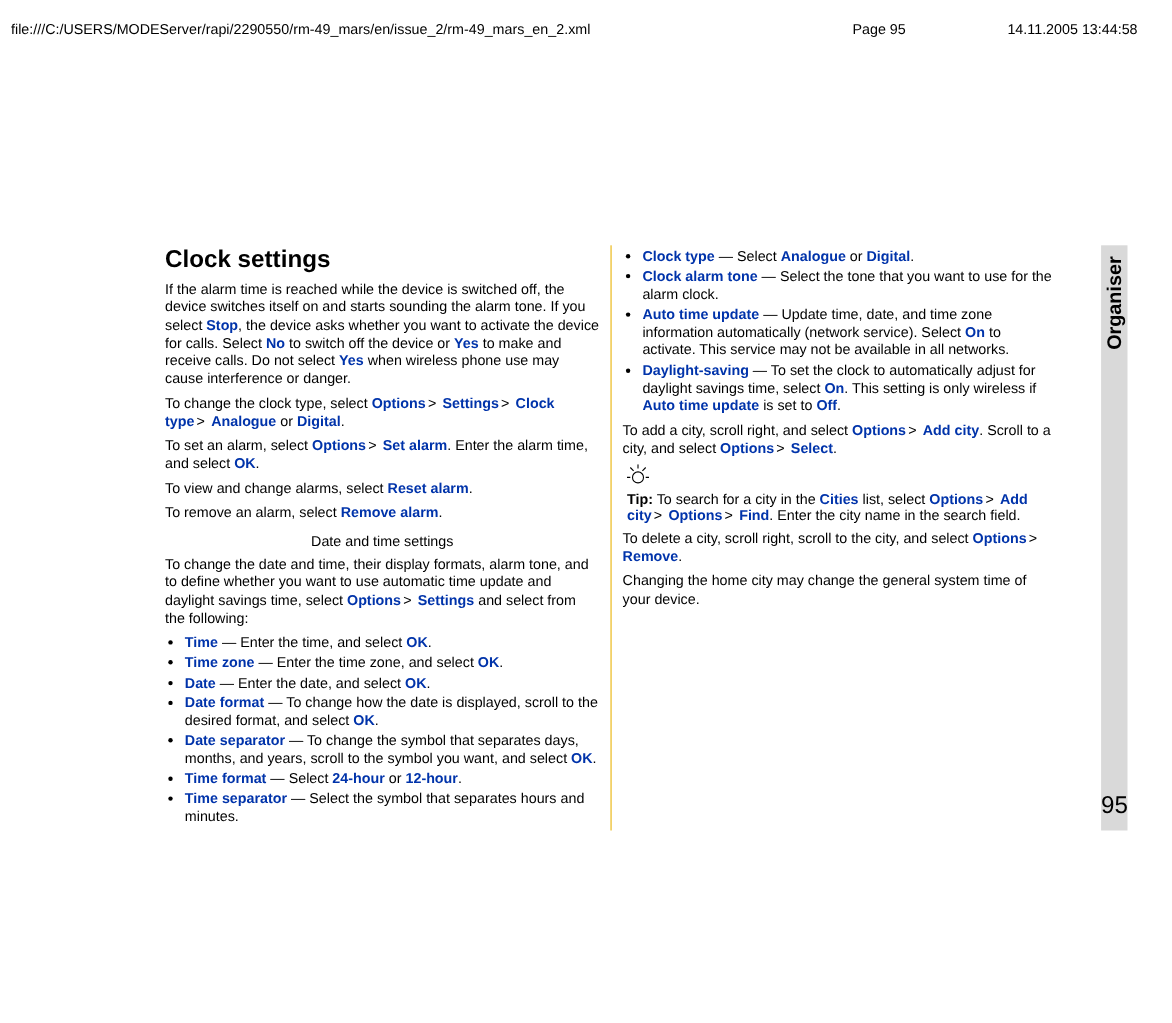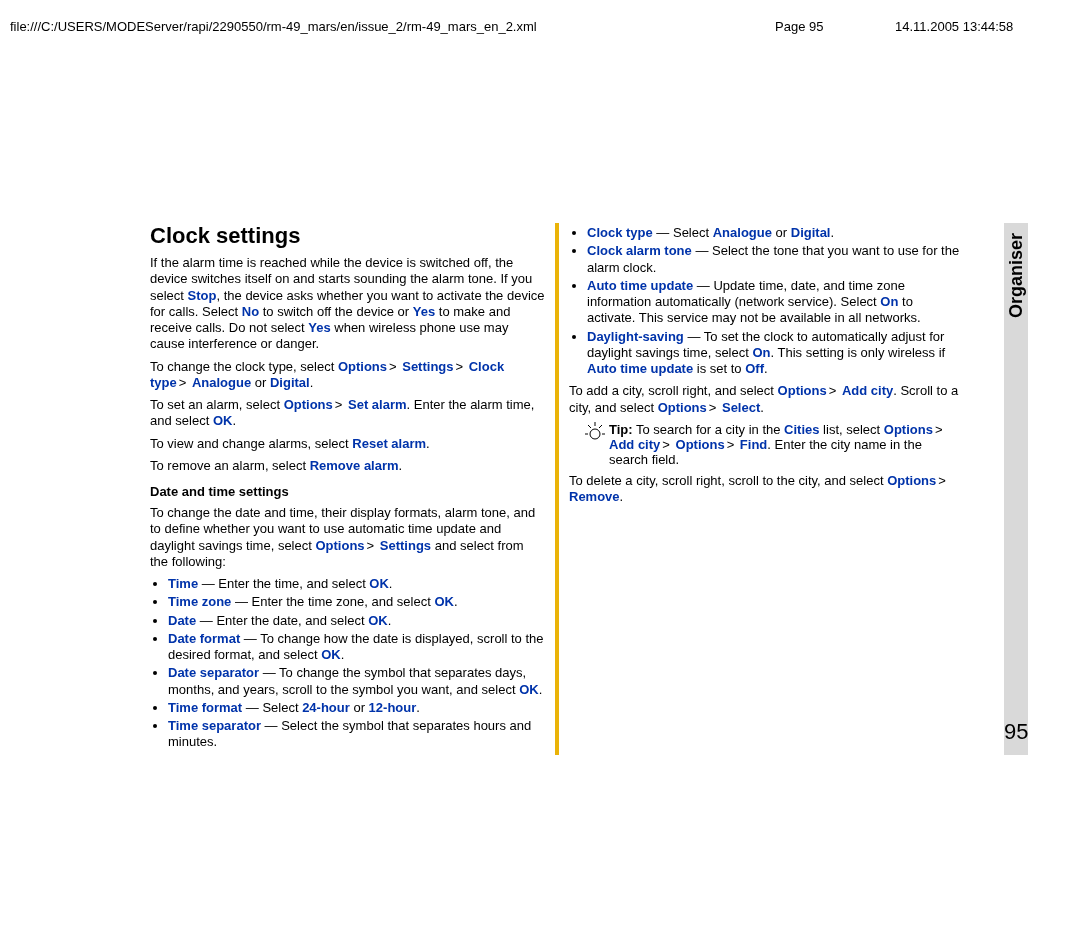--- a/index.html
+++ b/index.html
@@ -13,67 +13,69 @@
   }
   .header {
     display: flex;
     padding: 19px 10px;
     font-size: 13px;
     font-family: Arial, sans-serif;
     border-bottom: 0;
   }
   .header .path { flex: 1; }
   .header .pg { width: 120px; }
-  .header .ts { width: 160px; text-align: left; }
+  .header .ts { width: 160px; text-align: center; }
   .page {
     margin: 170px 40px 20px 150px;
     display: flex;
     position: relative;
     gap: 20px;
   }
   .columns {
     display: flex;
     flex: 1;
   }
   .col {
     width: 395px;
     padding-right: 10px;
   }
   .col + .col {
-    border-left: 4px solid #eab308;
+    border-left: 1px solid #eab308;
     padding-left: 10px;
     width: 395px;
   }
   h2.sechead {
     font-size: 22px;
     font-weight: bold;
     margin: 0 0 2px 0;
   }
   h3.subhead {
     font-size: 13px;
-    font-weight: bold;
+    font-weight: normal;
     margin: 10px 0 4px 0;
+    text-align: center;
   }
   p {
     margin: 6px 0;
     line-height: 1.25;
   }
   .blue { color: #0033aa; font-weight: bold; }
   .gt { color: #000; padding: 0 2px; }
   ul {
     margin: 4px 0;
     padding-left: 18px;
   }
   li {
     margin: 2px 0;
     line-height: 1.25;
   }
   .tip-row {
     display: flex;
-    margin: 6px 16px;
+    margin: 6px 4px;
+    flex-direction: column;
   }
   .tip-icon {
     width: 24px;
     font-size: 16px;
     line-height: 1;
   }
   .tip-text {
     flex: 1;
   }
   .sidebar {
@@ -176,20 +178,21 @@
         </div>
         <div class="tip-text">
           <b>Tip:</b><span> To search for a city in the </span><span class="blue">Cities</span><span> list, select </span><span class="blue">Options</span><span class="gt">&gt;</span> <span class="blue">Add city</span><span class="gt">&gt;</span> <span class="blue">Options</span><span class="gt">&gt;</span> <span class="blue">Find</span><span>. Enter the city name in the search field.</span>
         </div>
       </div>
 
       <p>
         <span>To delete a city, scroll right, scroll to the city, and select </span><span class="blue">Options</span><span class="gt">&gt;</span> <span class="blue">Remove</span><span>.</span>
       </p>
 
+      <p>Changing the home city may change the general system time of your device.</p>
     </div>
 
   </div>
 
   <div class="sidebar">
     <div class="rotated">Organiser</div>
     <div class="pagenum">95</div>
   </div>
 </div>
 

